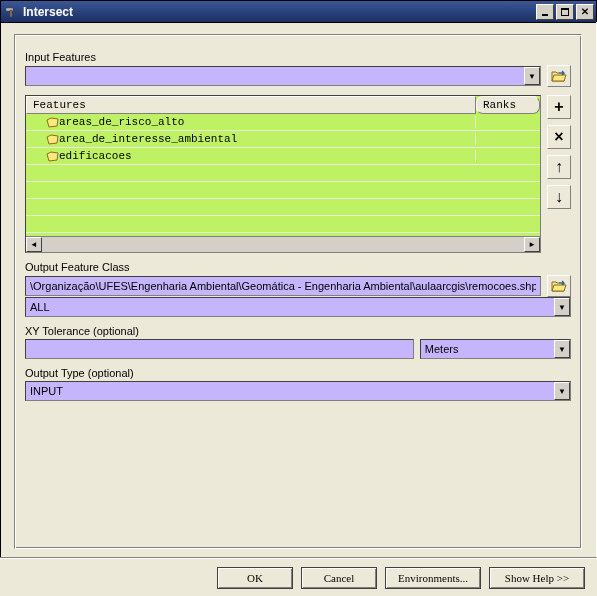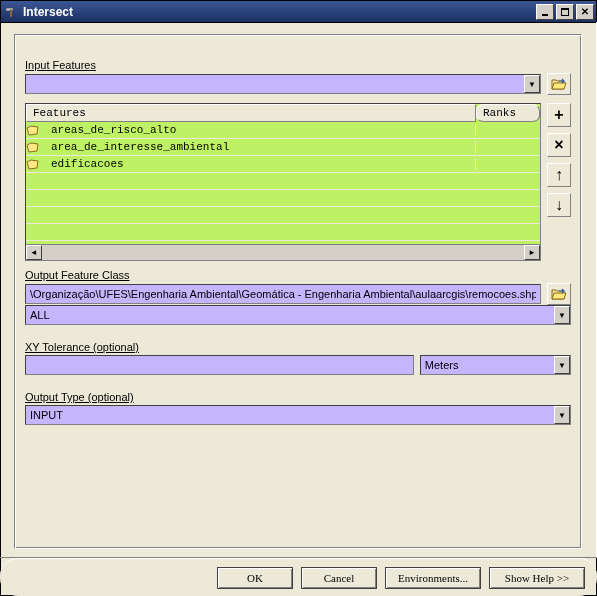--- a/index.html
+++ b/index.html
@@ -45,21 +45,21 @@
   }
   .group {
     border: 1px solid #808080;
     border-right-color: #fff; border-bottom-color: #fff;
     box-shadow: inset 1px 1px 0 #fff, inset -1px -1px 0 #808080;
     padding: 8px 10px 10px 10px;
     background: #ece9d8;
     height: 100%;
     position: relative;
   }
-  .label { margin: 16px 0 2px 0; color:#000;text-decoration:underline; }
+  .label { margin: 8px 0 2px 0; color:#000; }
   .row { display: flex; align-items: center; gap: 6px; }
   .input, .select, .text {
     height: 20px;
     background: #c4b5fd;
     border: 1px solid #7f7f7f;
     border-top-color:#404040; border-left-color:#404040;
     padding: 0 4px;
     font-family: Tahoma, Arial, sans-serif;
     font-size: 11px;
     width: 100%;
@@ -97,41 +97,40 @@
   .th {
     background:#ece9d8;
     border-right:1px solid #808080; border-bottom:1px solid #808080;
     border-top:1px solid #fff; border-left:1px solid #fff;
     padding: 2px 6px; font-size:11px;
   }
   .th.features { flex:1; }
   .th.ranks { width: 64px; border-radius: 7px; }
   .tbody { flex:1; overflow:hidden; }
   .trow { display:flex; height:17px; border-bottom:1px solid #ece9d8; align-items:center; }
-  .tcell.feat { flex:1; display:flex; align-items:center; padding-left:0; gap:12px; border-right:1px solid #ece9d8;}
+  .tcell.feat { flex:1; display:flex; align-items:center; padding-left:20px; gap:0; border-right:1px solid #ece9d8;}
   .tcell.rank { width:64px; }
   .poly-icon { width:13px; height:11px; display:inline-flex; }
   .hscroll {
     height: 16px; background:#d4d0c8; border-top:1px solid #808080;
     display:flex; justify-content:space-between;
   }
   .hscroll .sbtn {
     width:16px; height:15px; background:#d4d0c8;
     border:1px solid #fff; border-right-color:#404040; border-bottom-color:#404040;
     display:flex;align-items:center;justify-content:center;font-size:8px;
   }
   .side-btns { display:flex; flex-direction:column; gap:6px; width:24px; }
   .side-btns .icon-btn { height:24px; font-size:16px; font-weight:bold; font-family:Arial; }
   .footer {
     position:absolute; left:0; right:0; bottom:0; height:38px;
     background:#ece9d8;
     display:flex; align-items:center; justify-content:flex-end;
     padding: 0 12px; gap:8px;
     border-top:1px solid #fff;
-    border-radius:18px;
   }
   .btn {
     min-width:76px; height:22px; background:#ece9d8;
     border:1px solid #404040;
     box-shadow: inset 1px 1px 0 #fff, inset -1px -1px 0 #808080;
     font-family: Tahoma; font-size:11px; cursor:pointer;
     padding: 0 10px;
   }
   .half { width: 72%; }
   .units-wrap { width:28%; position:relative; }

